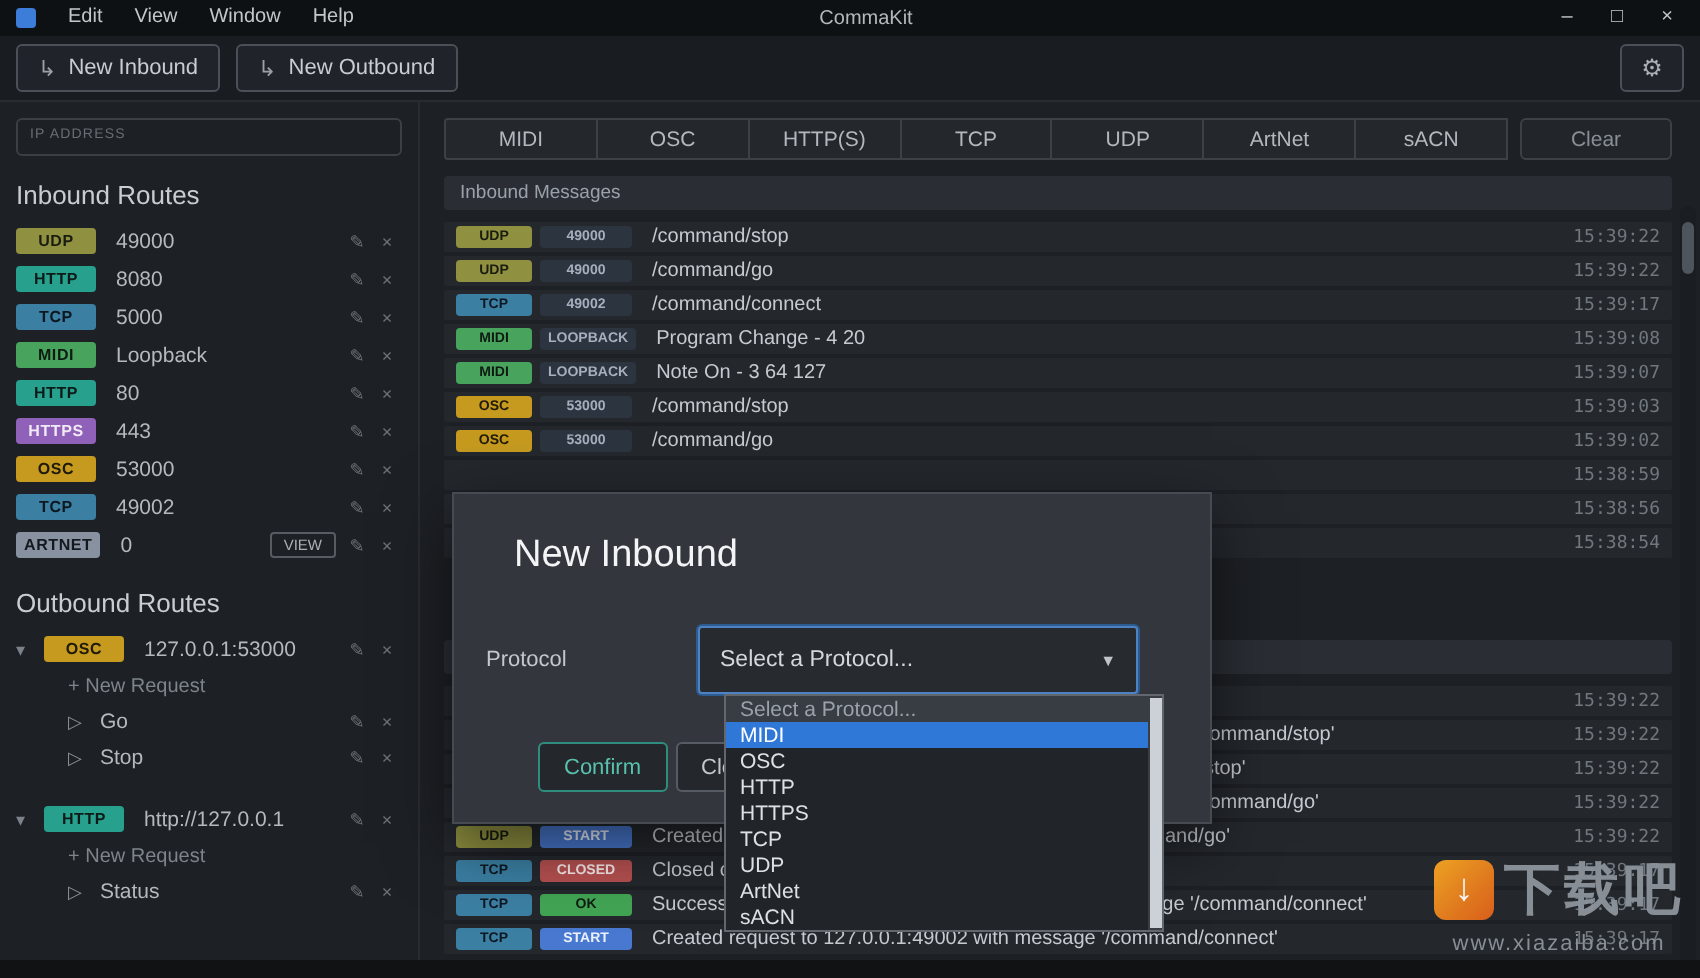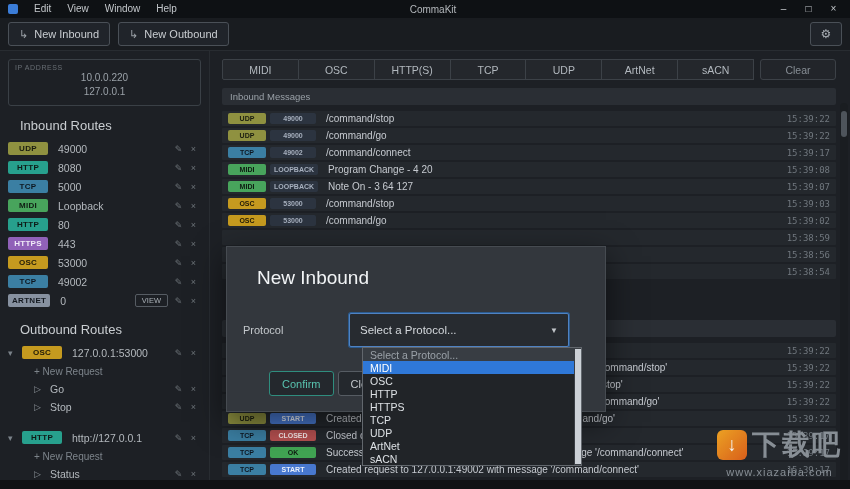--- a/index.html
+++ b/index.html
@@ -23,21 +23,21 @@
 
   
   .content{display:flex;height:438px;}
   .sidebar{width:210px;flex:none;box-sizing:border-box;padding:8px;border-right:1px solid #282c31;overflow:hidden;}
   .main{flex:1;position:relative;padding:8px 14px 0 12px;box-sizing:border-box;overflow:hidden;}
 
   
   .ip-box{border:1px solid #3a4046;border-radius:3px;padding:4px 6px 6px;}
   .ip-label{font-size:7px;color:#686e74;letter-spacing:.6px;}
   .ip-val{text-align:center;font-size:10px;color:#9aa1a8;line-height:14px;}
-  .side-title{font-size:13px;color:#c9cdd1;font-weight:400;margin:12px 0 6px 12px;}
+  .side-title{font-size:13px;color:#c9cdd1;font-weight:400;margin:12px 0 6px 0;}
   .route-row{height:19px;display:flex;align-items:center;}
   .badge{min-width:40px;height:13px;border-radius:2px;font-size:8px;font-weight:bold;letter-spacing:.3px;
          display:flex;align-items:center;justify-content:center;padding:0 4px;box-sizing:border-box;flex:none;}
   .route-value{flex:1;font-size:10.5px;color:#b4b9be;margin-left:10px;white-space:nowrap;overflow:hidden;}
   .icon{width:15px;text-align:center;font-size:9px;color:#6c7278;flex:none;}
   .view-btn{font-size:7.5px;border:1px solid #565c63;border-radius:2px;padding:1px 6px;color:#aab0b6;margin-right:3px;flex:none;}
   .chev{width:14px;font-size:9px;color:#7b828a;flex:none;}
   .route-group + .route-group{margin-top:12px;}
   .new-request{margin-left:26px;height:18px;display:flex;align-items:center;font-size:10px;color:#7d848b;}
   .request-row{margin-left:26px;height:18px;display:flex;align-items:center;}
@@ -129,24 +129,20 @@
     <div class="gear-btn">
       <span>⚙</span>
     </div>
   </div>
 
   <div class="content">
 
     <div class="sidebar">
       <div class="ip-box">
         <div class="ip-label">IP ADDRESS</div>
-        <div id="ips">
-            <div class="ip-val">10.0.0.220</div>
-            <div class="ip-val">127.0.0.1</div>
-          </div>
       </div>
       <div class="side-title">Inbound Routes</div>
       <div id="inbound-routes">
           <div class="route-row">
             <div class="badge" style="background: rgb(143, 145, 64); color: rgb(26, 28, 16);">UDP</div>
             <div class="route-value">49000</div>
             <div class="icon">✎</div>
             <div class="icon">×</div>
           </div>
           <div class="route-row">

